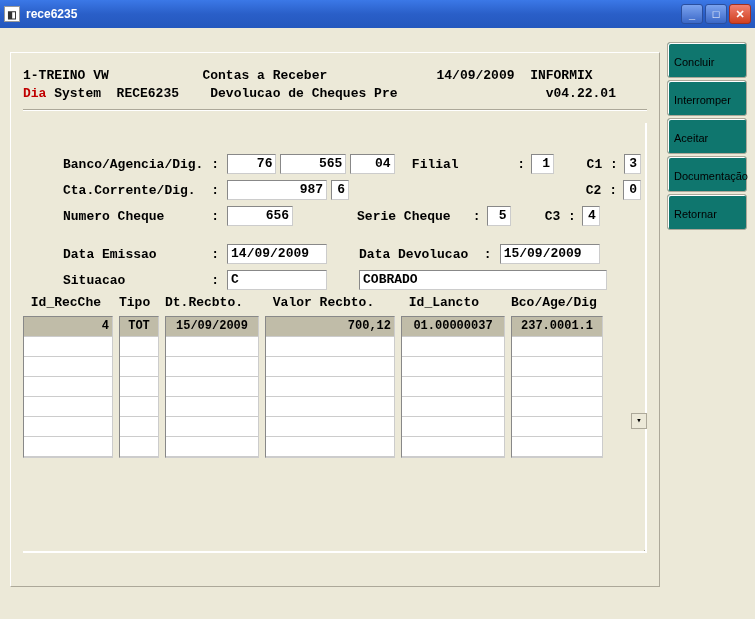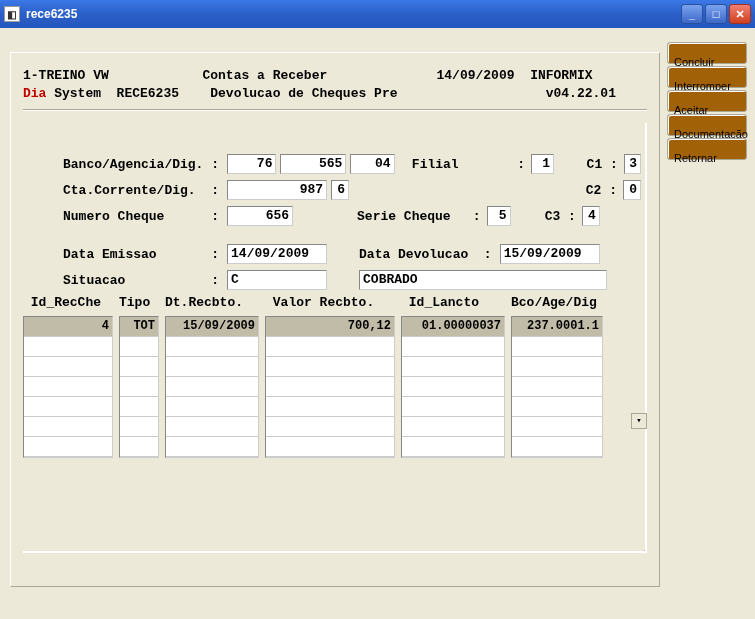--- a/index.html
+++ b/index.html
@@ -56,22 +56,22 @@
   .sidebar {
     position: absolute;
     top: 14px;
     right: 8px;
     width: 80px;
     display: flex;
     flex-direction: column;
     gap: 2px;
   }
   .sidebtn {
-    height: 22px;
-    background: #a16207;
+    height: 36px;
+    background: #0f766e;
     border: 1px solid #aca899;
     border-radius: 3px;
     font-family: Tahoma, sans-serif;
     font-size: 11px;
     text-align: left;
     padding: 9px 6px;
     cursor: pointer;
     line-height: 20px;
     box-shadow: inset 1px 1px 0 #fff;
   }
@@ -181,21 +181,21 @@
     height: 20px;
     line-height: 19px;
     font-family: "Courier New", monospace;
     font-size: 12px;
     font-weight: bold;
     border-bottom: 1px solid #ccc;
     padding: 0 3px;
     text-align: right;
     background: #fff;
   }
-  .gcell.left { text-align: right; }
+  .gcell.left { text-align: center; }
   .gcell.first {
     background: #c0bca8;
   }
   .scrollstub {
     width: 16px; height: 16px;
     position: absolute;
     right: -2px;
     top: 290px;
     border: 1px solid #aca899;
     background: #ece9d8;

